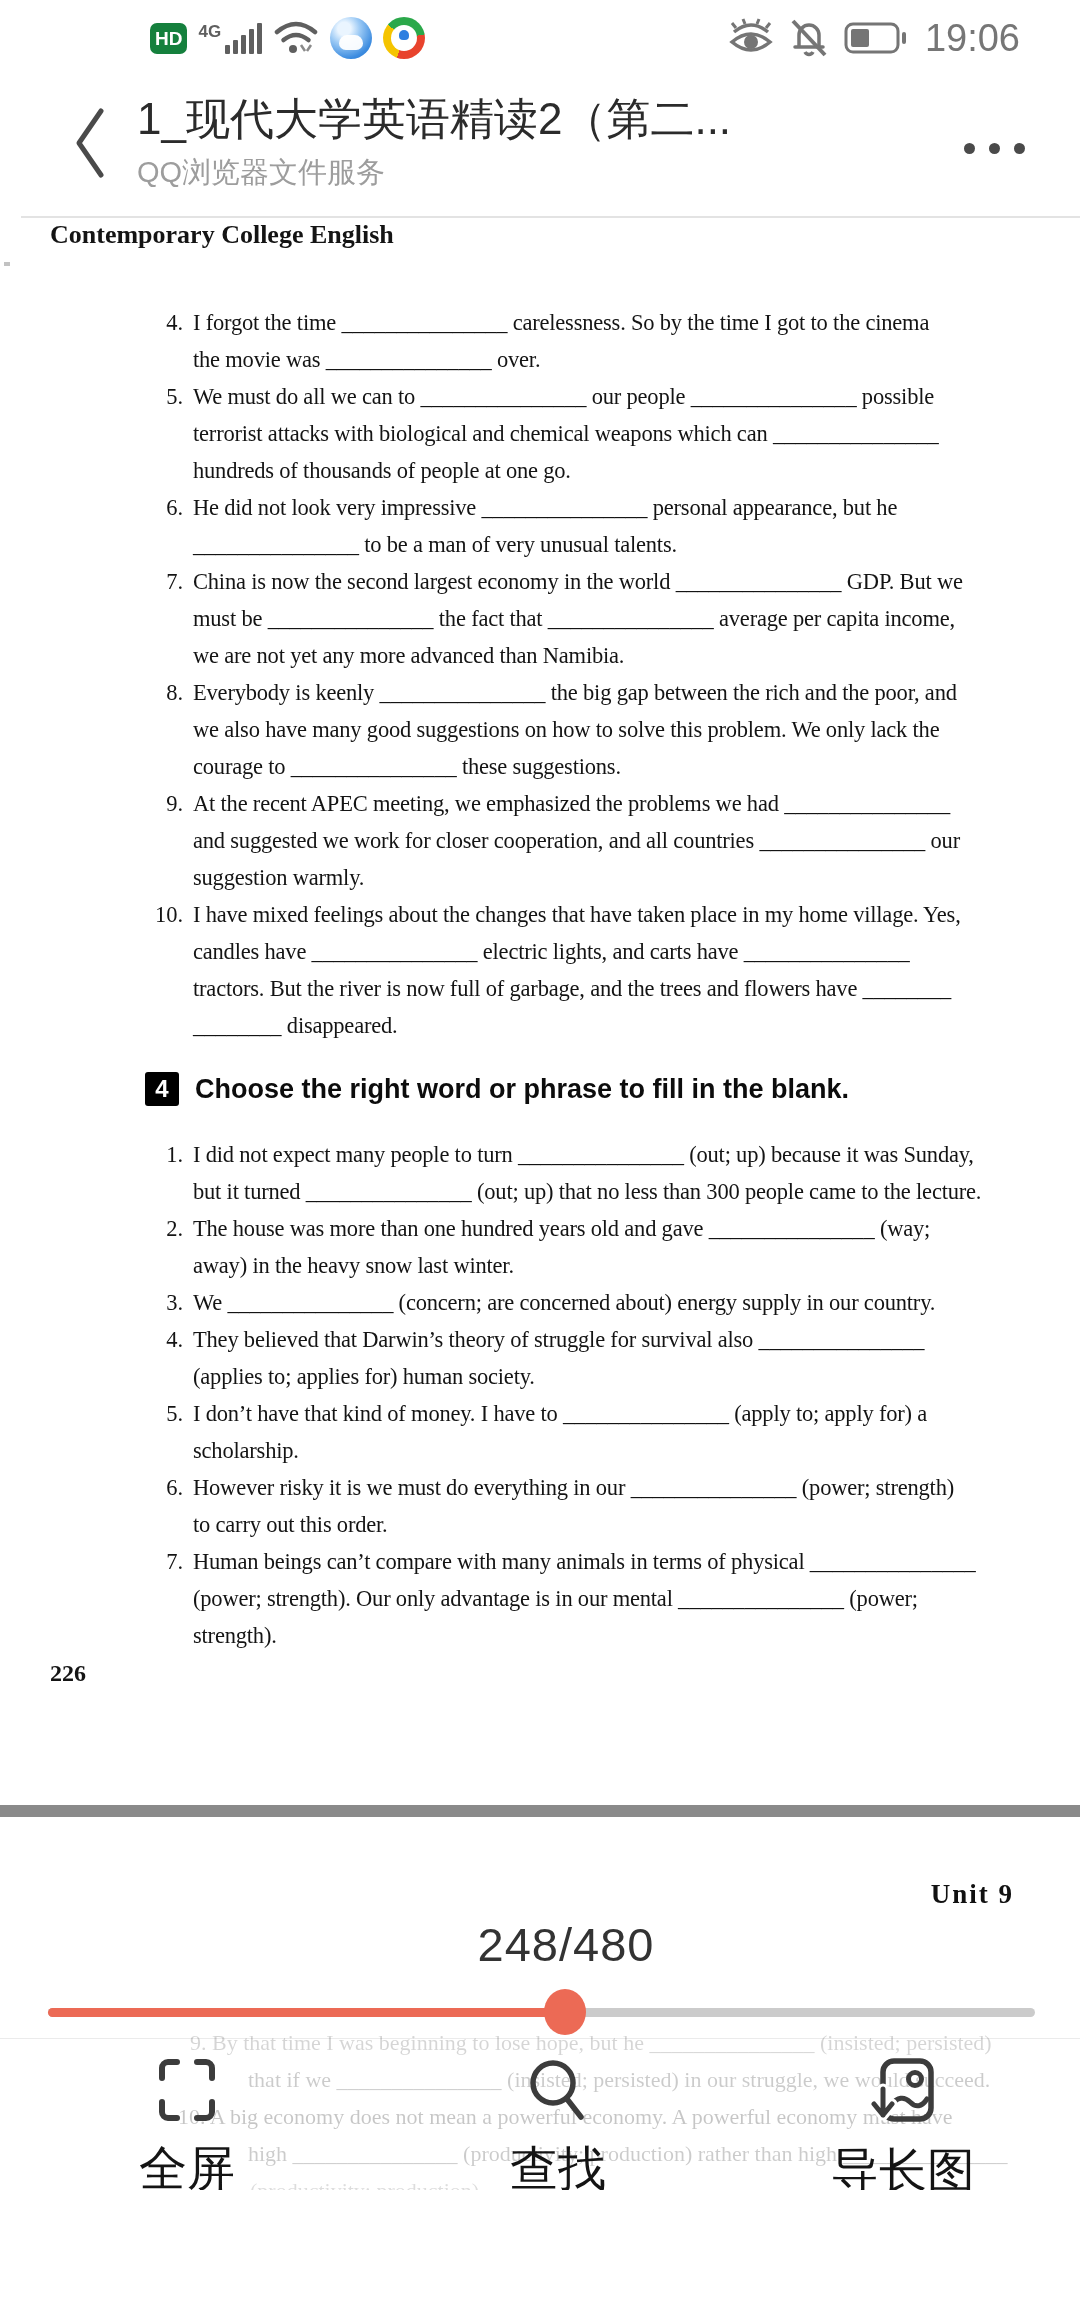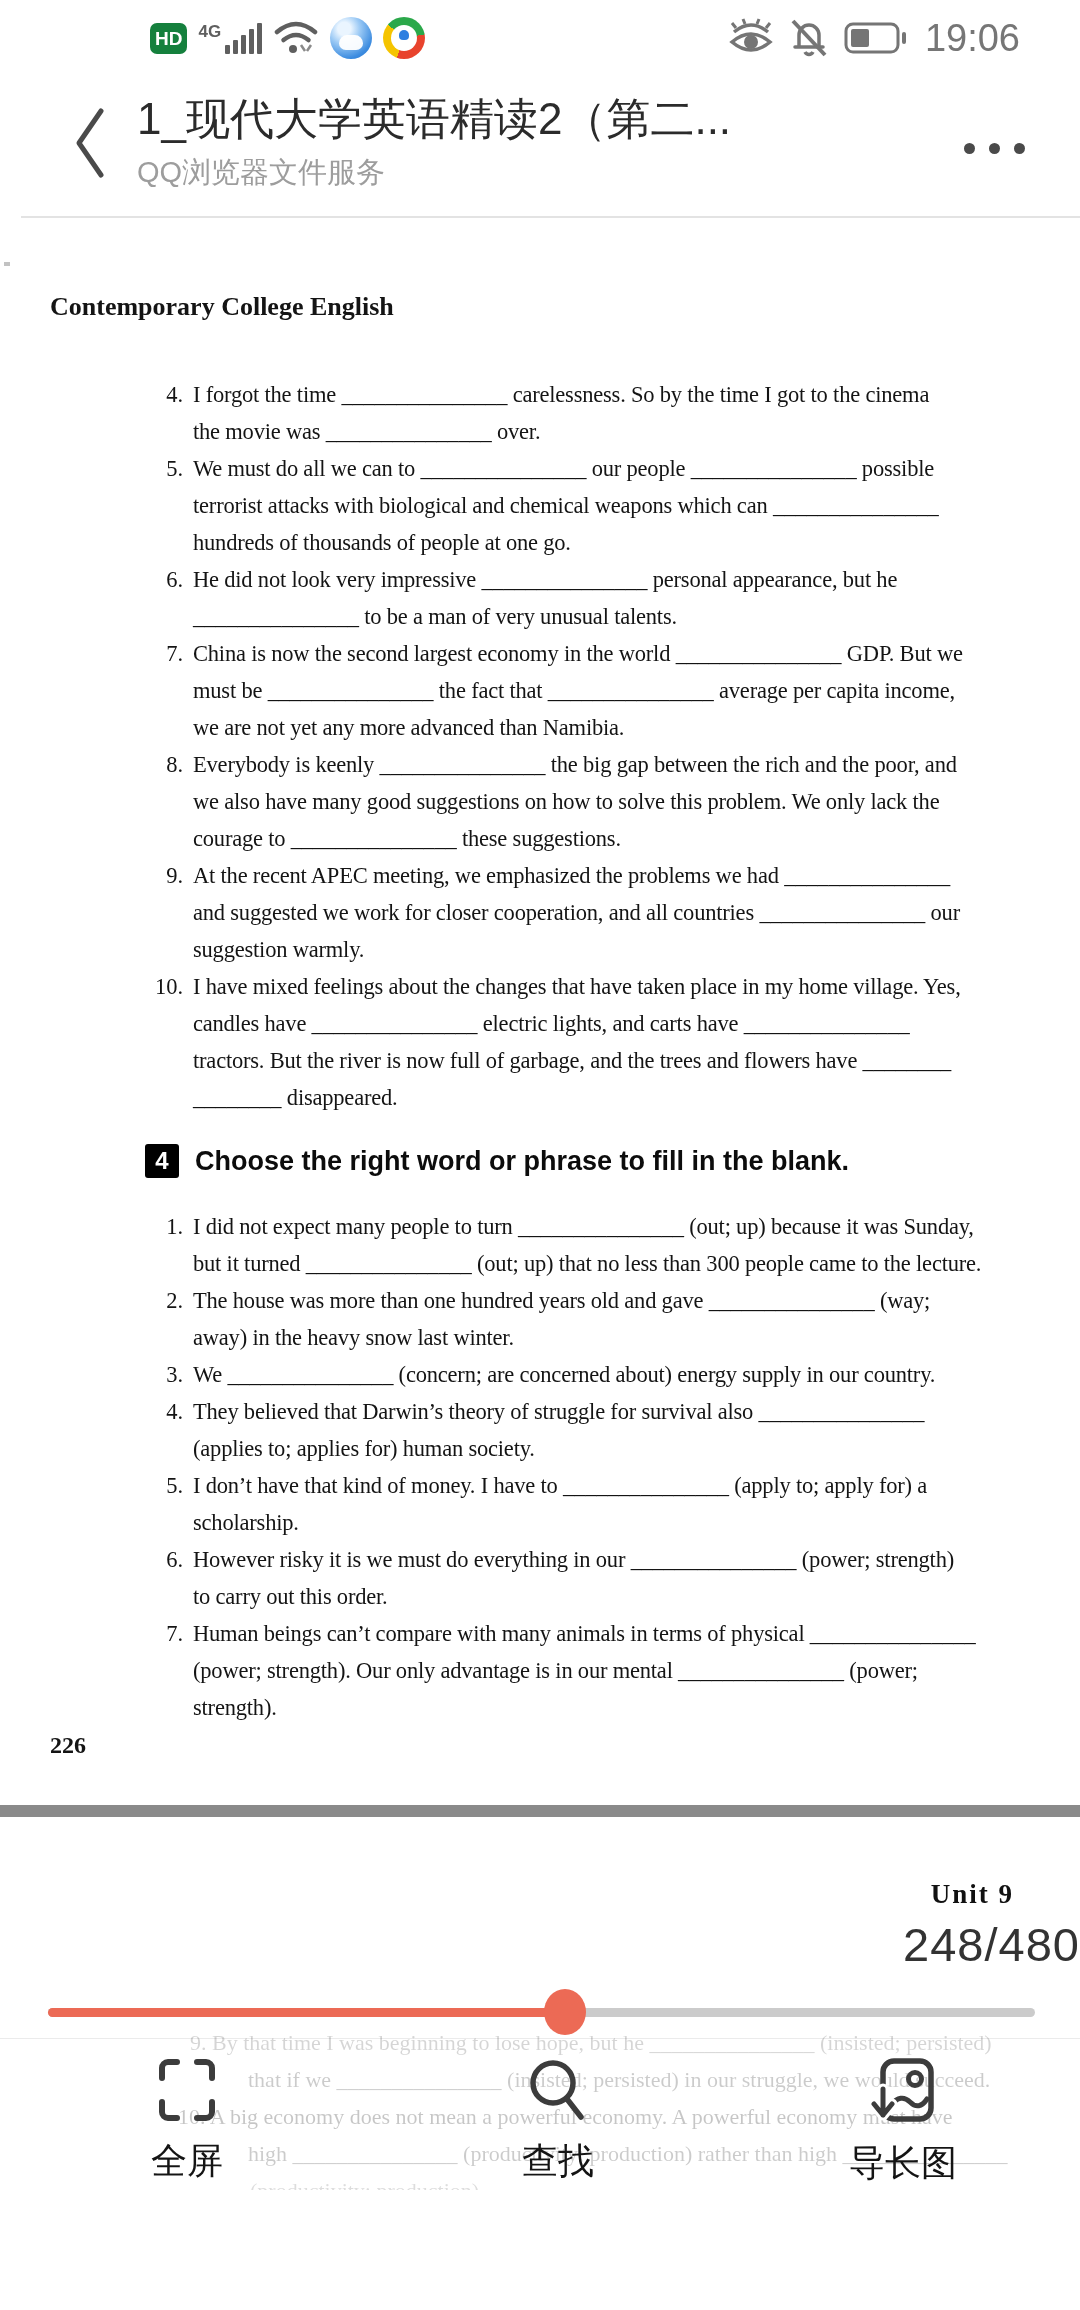--- a/index.html
+++ b/index.html
@@ -30,48 +30,48 @@
   .back{margin-right:26px;display:flex;align-items:center;}
   .htext{min-width:0;}
   .htitle{font-size:44px;color:#2b2b2b;line-height:52px;white-space:nowrap;overflow:hidden;max-width:790px;}
   .hsub{font-size:29px;color:#9d9d9d;margin-top:8px;}
   .dots{margin-left:auto;display:flex;gap:14px;padding-top:10px;}
   .dots i{width:11px;height:11px;border-radius:50%;background:#4a4a4a;display:block;}
   
   .doc{position:relative;height:1587px;box-sizing:border-box;padding:0 40px 0 50px;
        font-family:"Liberation Serif","DejaVu Serif",serif;color:#141414;overflow:hidden;background:#fff;}
   .artifact{position:absolute;left:4px;top:44px;width:6px;height:4px;background:#9a9a9a;opacity:.6;}
-  .book-header{margin:0;padding-top:72px;font-size:26px;font-weight:bold;line-height:34px;}
+  .book-header{margin:0;font-size:26px;font-weight:bold;line-height:34px;}
   .ex-list{margin-top:52px;margin-left:95px;}
   .ex-list.second{margin-top:0;}
   .ex-item{display:grid;grid-template-columns:48px 1fr;}
   .ex-item .num{text-align:right;padding-right:10px;font-size:22.5px;line-height:37px;white-space:nowrap;}
   .ex-item .line{font-size:22.5px;letter-spacing:-0.2px;line-height:37px;white-space:nowrap;}
   .sec-header{display:flex;align-items:center;margin:28px 0 30px 95px;
               font-family:"Liberation Sans","DejaVu Sans",sans-serif;}
   .sec-badge{width:34px;height:34px;background:#000;color:#fff;font-weight:bold;font-size:24px;
              display:flex;align-items:center;justify-content:center;border-radius:3px;flex:0 0 auto;}
   .sec-title{font-size:27px;font-weight:bold;margin-left:16px;color:#0c0c0c;}
   .pagenum{font-size:24px;font-weight:bold;margin-top:6px;}
   
   .divider{height:12px;background:#8a8a8a;}
   
   .page2{position:relative;height:373px;background:#fff;overflow:hidden;}
   .unit{position:absolute;top:62px;right:66px;font-family:"Liberation Serif","DejaVu Serif",serif;
         font-weight:bold;font-size:27px;letter-spacing:2px;color:#111;}
-  .pageind{position:absolute;top:100px;left:8px;right:0;text-align:right;font-size:47px;color:#333;letter-spacing:1px;padding-left:44px;}
+  .pageind{position:absolute;top:100px;left:8px;right:0;text-align:center;font-size:47px;color:#333;letter-spacing:1px;padding-left:44px;}
   .slider{position:absolute;top:175px;left:48px;right:45px;height:40px;display:flex;align-items:center;}
   .track{position:relative;width:100%;height:9px;background:#cbcbcb;border-radius:5px;}
   .fill{position:absolute;left:0;top:0;bottom:0;border-radius:5px;}
   .thumb{position:absolute;top:50%;width:42px;height:46px;border-radius:50%;transform:translate(-50%,-50%);}
   .hairline{position:absolute;top:221px;left:0;right:0;height:1px;background:rgba(0,0,0,0.08);}
   .ghost{position:absolute;font-family:"Liberation Serif","DejaVu Serif",serif;font-size:22px;
          white-space:nowrap;color:#000;}
   .toolbar-item{position:absolute;top:240px;width:220px;display:flex;flex-direction:column;align-items:center;}
-  .toolbar-item .tlabel{margin-top:14px;font-size:36px;color:#141414;}
+  .toolbar-item .tlabel{margin-top:14px;font-size:48px;color:#141414;}
   .ti-1{left:77px;} .ti-2{left:448px;} .ti-3{left:793px;}
   .navbar{position:absolute;left:0;right:0;top:408px;height:85px;display:flex;align-items:center;
           justify-content:center;gap:176px;}
 </style>
 </head>
 <body>
 
 <div class="screen">
 
   <div class="statusbar">

